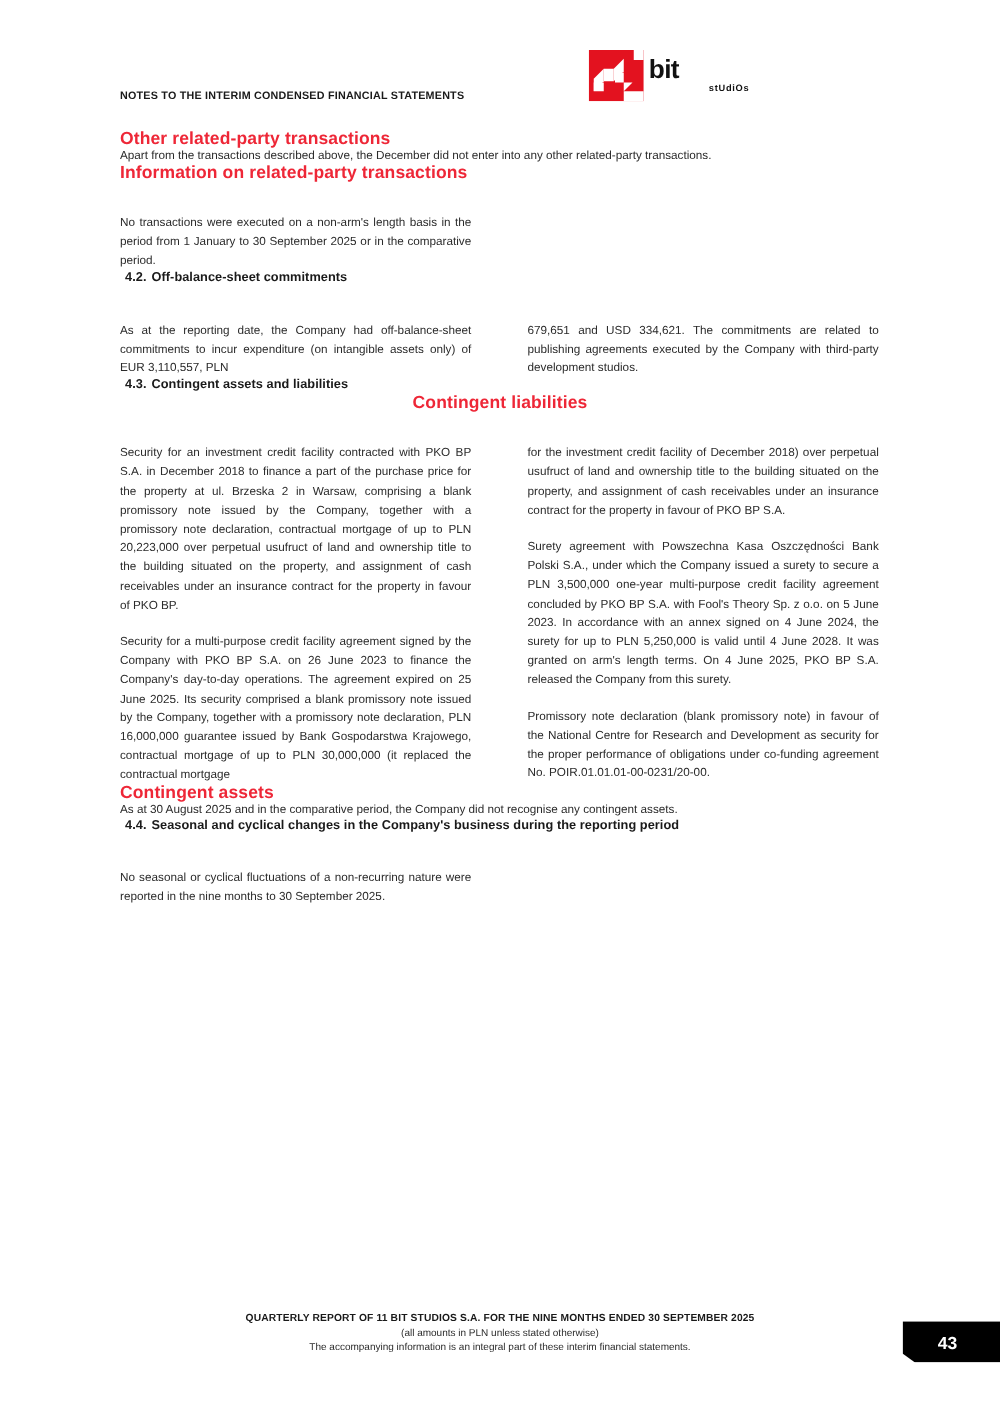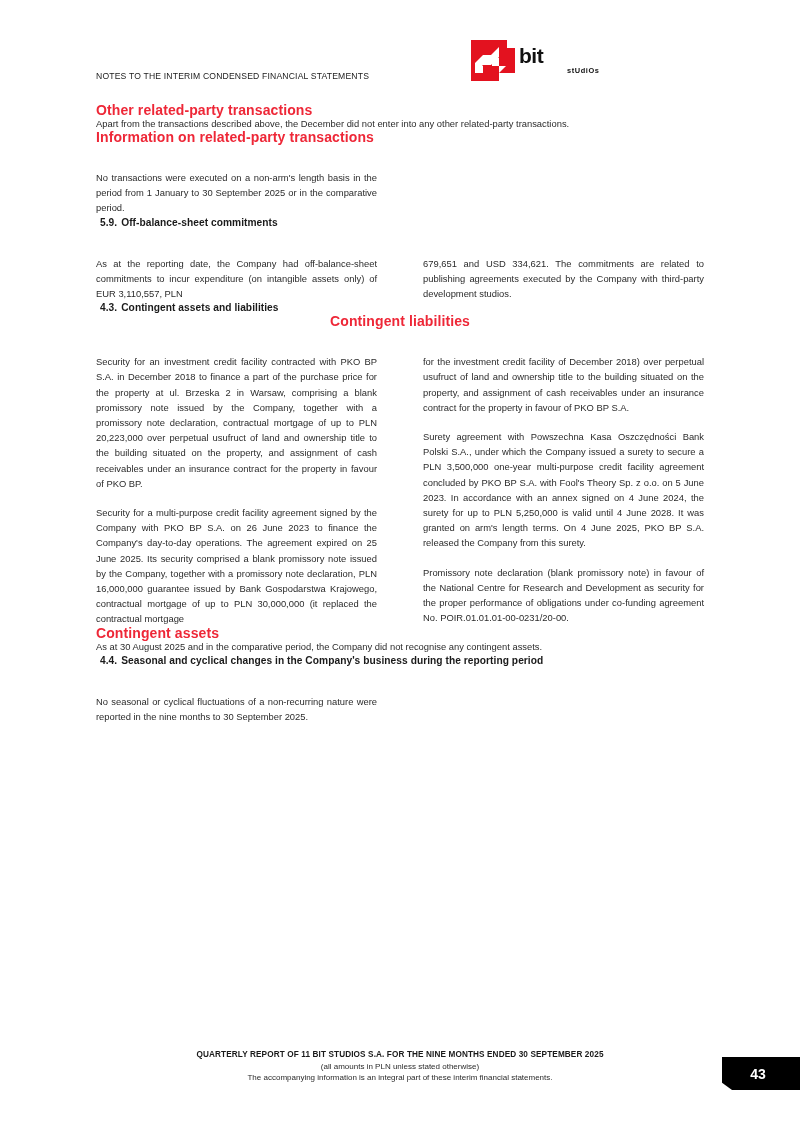--- a/index.html
+++ b/index.html
@@ -26,21 +26,21 @@
     position: absolute;
     left: 0; right: 0;
     top: 36px;
     height: 60px;
   }
   .header-title {
     position: absolute;
     left: 96px;
     top: 35px;
     font-size: 8.6px;
-    font-weight: normal;
+    font-weight: bold;
     letter-spacing: 0.18px;
     color: #1a1a1a;
     text-align: center;
   }
 
   
   .logo {
     position: absolute;
     left: 471px;
     top: 4px;
@@ -126,21 +126,21 @@
   }
   .col {
     width: 281px;
     flex: 0 0 281px;
   }
   .col p + p { margin-top: 14px; }
 
   
   .blk { margin-top: 0; }
   .sp-22 { margin-top: 22px; }
-  .sp-26 { margin-top: 26px; justify-content: space-between; }
+  .sp-26 { margin-top: 26px; }
   .sp-30 { margin-top: 30px; text-align: center; }
   .sp-34 { margin-top: 34px; }
   .sp-40 { margin-top: 40px; }
   .sp-44 { margin-top: 44px; }
   .sp-72 { margin-top: 72px; }
 
   
   .page-footer {
     position: absolute;
     left: 0;
@@ -224,21 +224,21 @@
 
     <h3 class="red-heading sp-34">Information on related-party transactions</h3>
     <div class="two-col sp-26">
       <div class="col">
         <p class="body-just">No transactions were executed on a non-arm's length basis in the period from 1 January to 30 September 2025 or in the comparative period.</p>
       </div>
       <div class="col"></div>
     </div>
 
     <h3 class="num-heading sp-44">
-      <span class="hnum">5.9.</span><span>Off-balance-sheet commitments</span>
+      <span class="hnum">4.2.</span><span>Off-balance-sheet commitments</span>
     </h3>
     <div class="two-col sp-26">
       <div class="col">
         <p class="body-just">As at the reporting date, the Company had off-balance-sheet commitments to incur expenditure (on intangible assets only) of EUR 3,110,557, PLN</p>
       </div>
       <div class="col">
         <p class="body-just">679,651 and USD 334,621. The commitments are related to publishing agreements executed by the Company with third-party development studios.</p>
       </div>
     </div>
 

